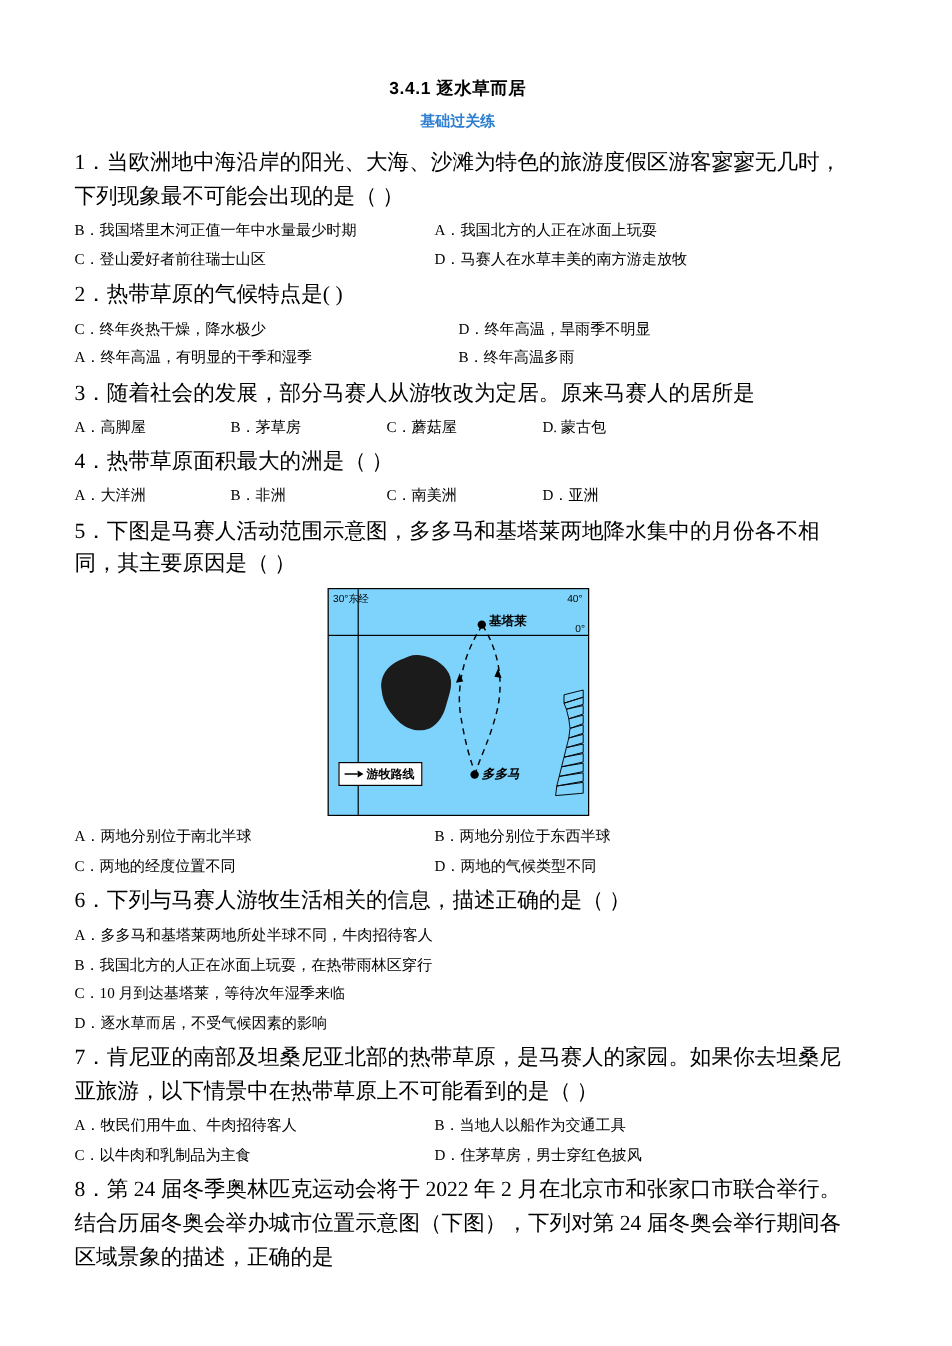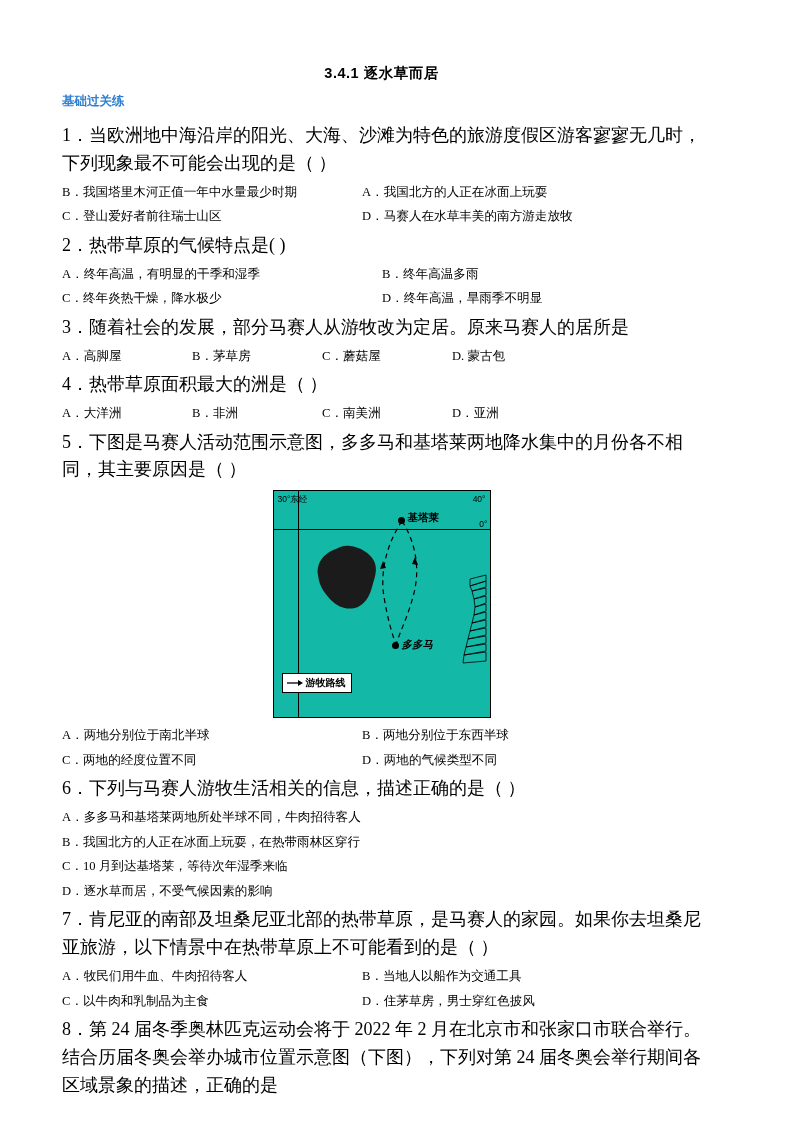--- a/index.html
+++ b/index.html
@@ -23,20 +23,21 @@
   }
   .doc-title {
     text-align: center;
     font-weight: bold;
     font-size: 14.5px;
     letter-spacing: 0.5px;
     margin: 6px 0 10px 0;
     font-family: "Liberation Sans", sans-serif;
   }
   .section-head {
+    text-align: center;
     color: #2f7fd0;
     font-weight: bold;
     font-size: 12.5px;
     margin: 0 0 12px 0;
     font-family: Liberation Serif, serif;
   }
   .q {
     font-size: 18px;
     line-height: 1.55;
     margin: 0 0 7px 0;
@@ -69,23 +70,23 @@
   }
 
   .fig-wrap {
     display: flex;
     justify-content: center;
     margin: 6px 0 8px 0;
   }
   .map-fig {
     position: relative;
     width: 218px;
-    height: 228px;
+    height: 190px;
     border: 1.4px solid #000;
-    background: #14b8a6;
+    background: #7dd3fc;
     box-sizing: border-box;
   }
   .map-label {
     position: absolute;
     font-size: 8.5px;
     font-family: "Liberation Sans", sans-serif;
   }
   .map-label.bold {
     font-weight: bold;
     font-size: 10.5px;
@@ -132,26 +133,26 @@
     <span class="op">B．我国塔里木河正值一年中水量最少时期</span>
     <span class="op">A．我国北方的人正在冰面上玩耍</span>
   </div>
   <div class="opts opts-2">
     <span class="op">C．登山爱好者前往瑞士山区</span>
     <span class="op">D．马赛人在水草丰美的南方游走放牧</span>
   </div>
 
   <div class="q q-stem">2．热带草原的气候特点是(        )</div>
   <div class="opts opts-2b">
+    <span class="op">C．终年炎热干燥，降水极少</span>
+    <span class="op">D．终年高温，旱雨季不明显</span>
+  </div>
+  <div class="opts opts-2b">
     <span class="op">A．终年高温，有明显的干季和湿季</span>
     <span class="op">B．终年高温多雨</span>
-  </div>
-  <div class="opts opts-2b">
-    <span class="op">C．终年炎热干燥，降水极少</span>
-    <span class="op">D．终年高温，旱雨季不明显</span>
   </div>
 
   <div class="q q-stem">3．随着社会的发展，部分马赛人从游牧改为定居。原来马赛人的居所是</div>
   <div class="opts opts-4">
     <span class="op">A．高脚屋</span>
     <span class="op">B．茅草房</span>
     <span class="op">C．蘑菇屋</span>
     <span class="op">D. 蒙古包</span>
   </div>
 

